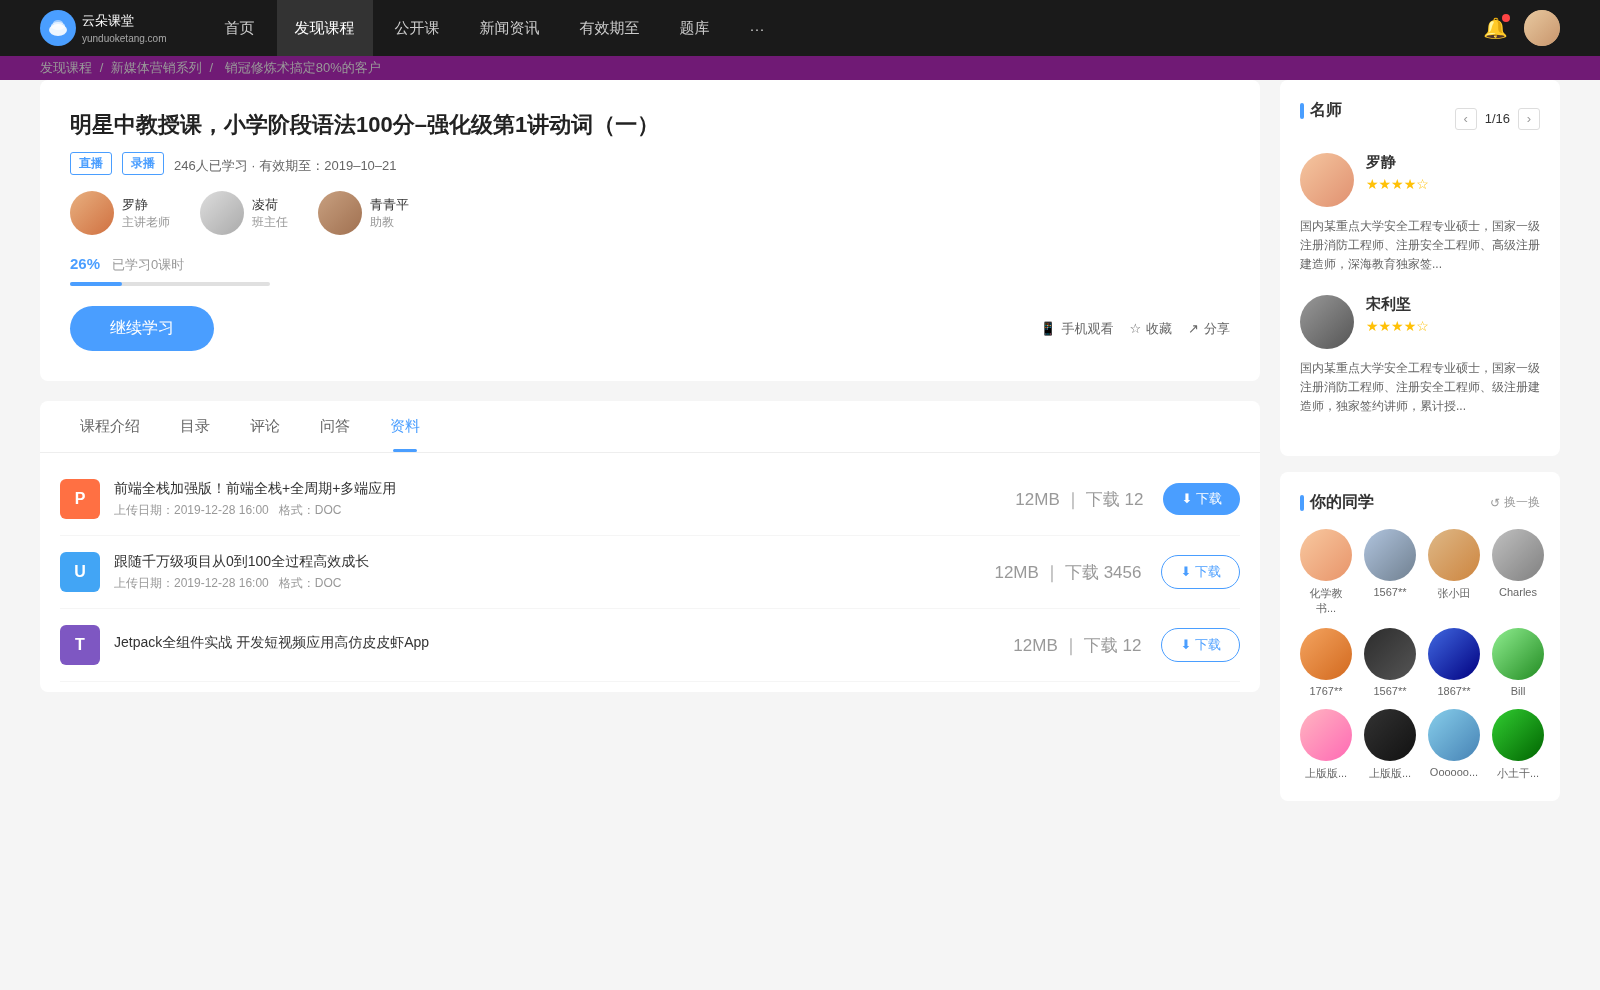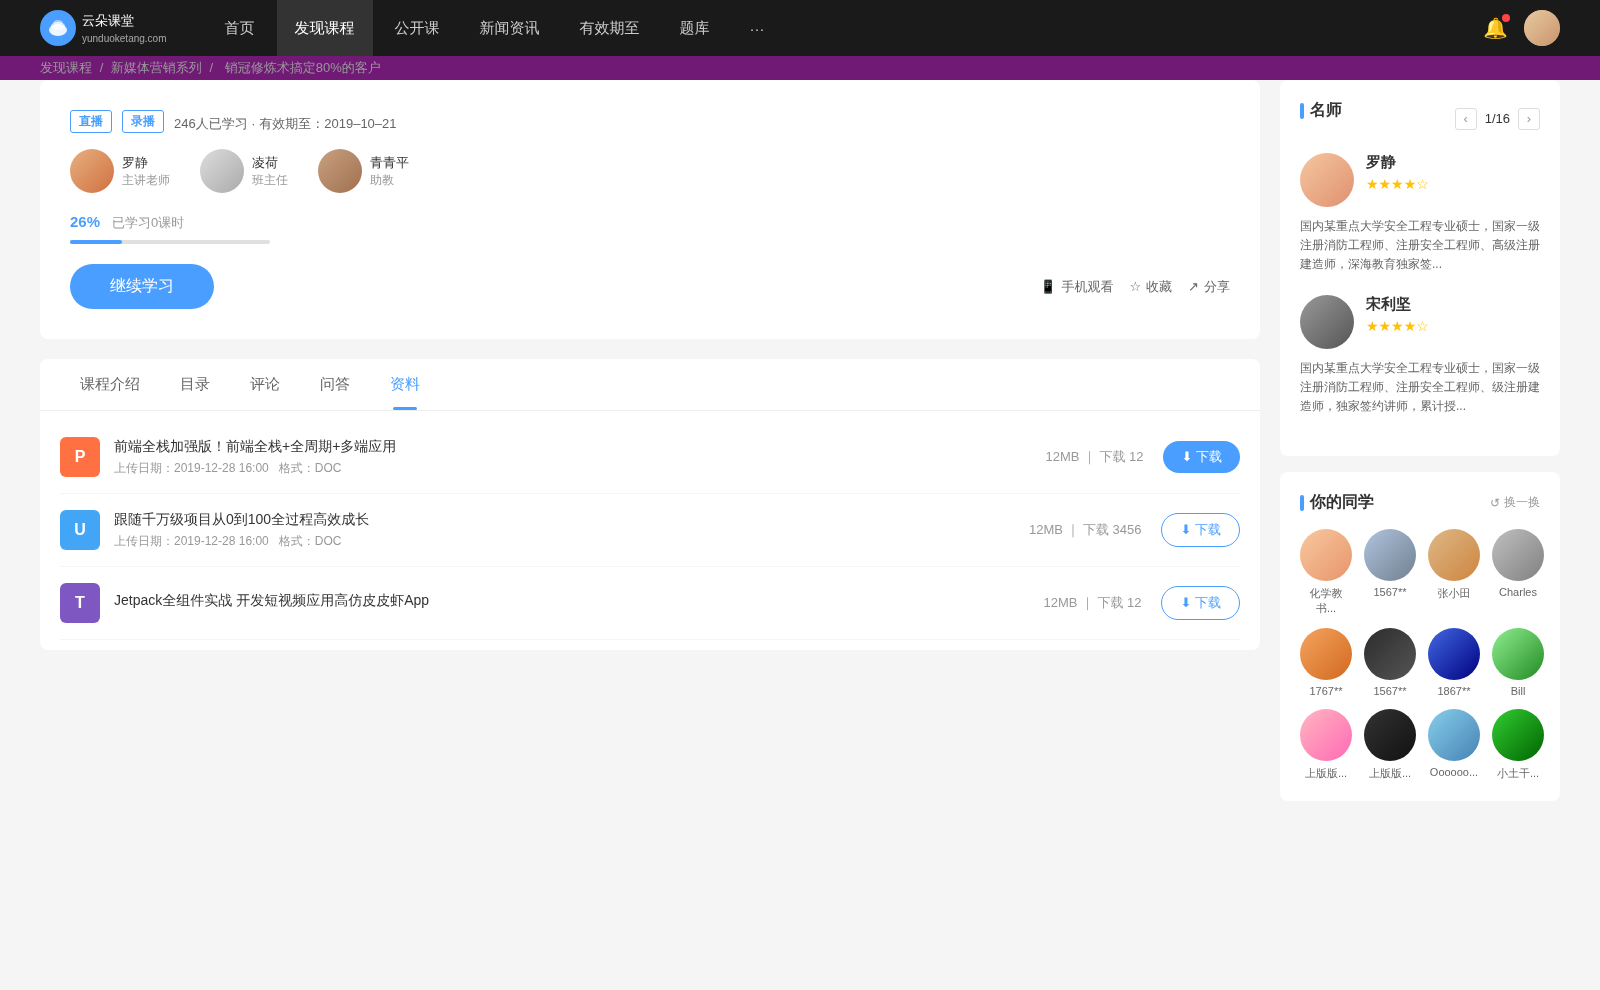--- a/index.html
+++ b/index.html
@@ -62,21 +62,21 @@
     
     .resource-list { padding: 10px 20px; }
     .resource-item { display: flex; align-items: center; padding: 16px 0; border-bottom: 1px solid #f5f5f5; }
     .resource-icon { width: 40px; height: 40px; border-radius: 6px; display: flex; align-items: center; justify-content: center; color: white; font-size: 16px; font-weight: bold; margin-right: 14px; flex-shrink: 0; }
     .resource-icon-p { background: #ff7043; }
     .resource-icon-u { background: #42a5f5; }
     .resource-icon-t { background: #7e57c2; }
     .resource-info { flex: 1; }
     .resource-name { font-size: 14px; color: #333; font-weight: 500; margin-bottom: 4px; }
     .resource-meta { font-size: 12px; color: #999; }
-    .resource-stats { color: #999; font-size: 13px; margin-right: 20px; }
+    .resource-stats { color: #999; font-size: 17px; margin-right: 20px; }
     .btn-download { border: 1px solid #4a9eff; color: #4a9eff; background: white; border-radius: 20px; padding: 7px 18px; cursor: pointer; font-size: 13px; display: flex; align-items: center; gap: 5px; }
     .btn-download-solid { background: #4a9eff; color: white; border: none; border-radius: 20px; padding: 7px 18px; cursor: pointer; font-size: 13px; display: flex; align-items: center; gap: 5px; }
 
     
     .sidebar-card { background: white; border-radius: 8px; padding: 20px; margin-bottom: 16px; }
     .sidebar-card-title { font-size: 16px; font-weight: bold; color: #333; margin-bottom: 16px; display: flex; align-items: center; gap: 6px; }
     .sidebar-card-title::before { content: ''; display: inline-block; width: 4px; height: 16px; background: #4a9eff; border-radius: 2px; }
     .sidebar-nav { display: flex; align-items: center; gap: 8px; font-size: 13px; color: #999; }
     .sidebar-nav-btn { width: 22px; height: 22px; border: 1px solid #ddd; border-radius: 3px; display: flex; align-items: center; justify-content: center; cursor: pointer; }
     .sidebar-nav-page { color: #333; }
@@ -141,20 +141,21 @@
   <a href="#">新媒体营销系列</a>
   <span> / </span>
   <span>销冠修炼术搞定80%的客户</span>
 </div>
 
 <div class="main">
 
   <div class="content">
 
     <div class="course-card">
+      <div class="course-title">明星中教授课，小学阶段语法100分–强化级第1讲动词（一）</div>
       <div class="course-meta">
         <span class="badge badge-live">直播</span>
         <span class="badge badge-record">录播</span>
         <span>246人已学习 · 有效期至：2019–10–21</span>
       </div>
       <div class="teachers">
         <div class="teacher">
           <div class="teacher-avatar t1" style="width:44px;height:44px;border-radius:50%;background:linear-gradient(135deg,#e8b080,#d07040)"></div>
           <div class="teacher-info">
             <div class="teacher-name">罗静</div>

